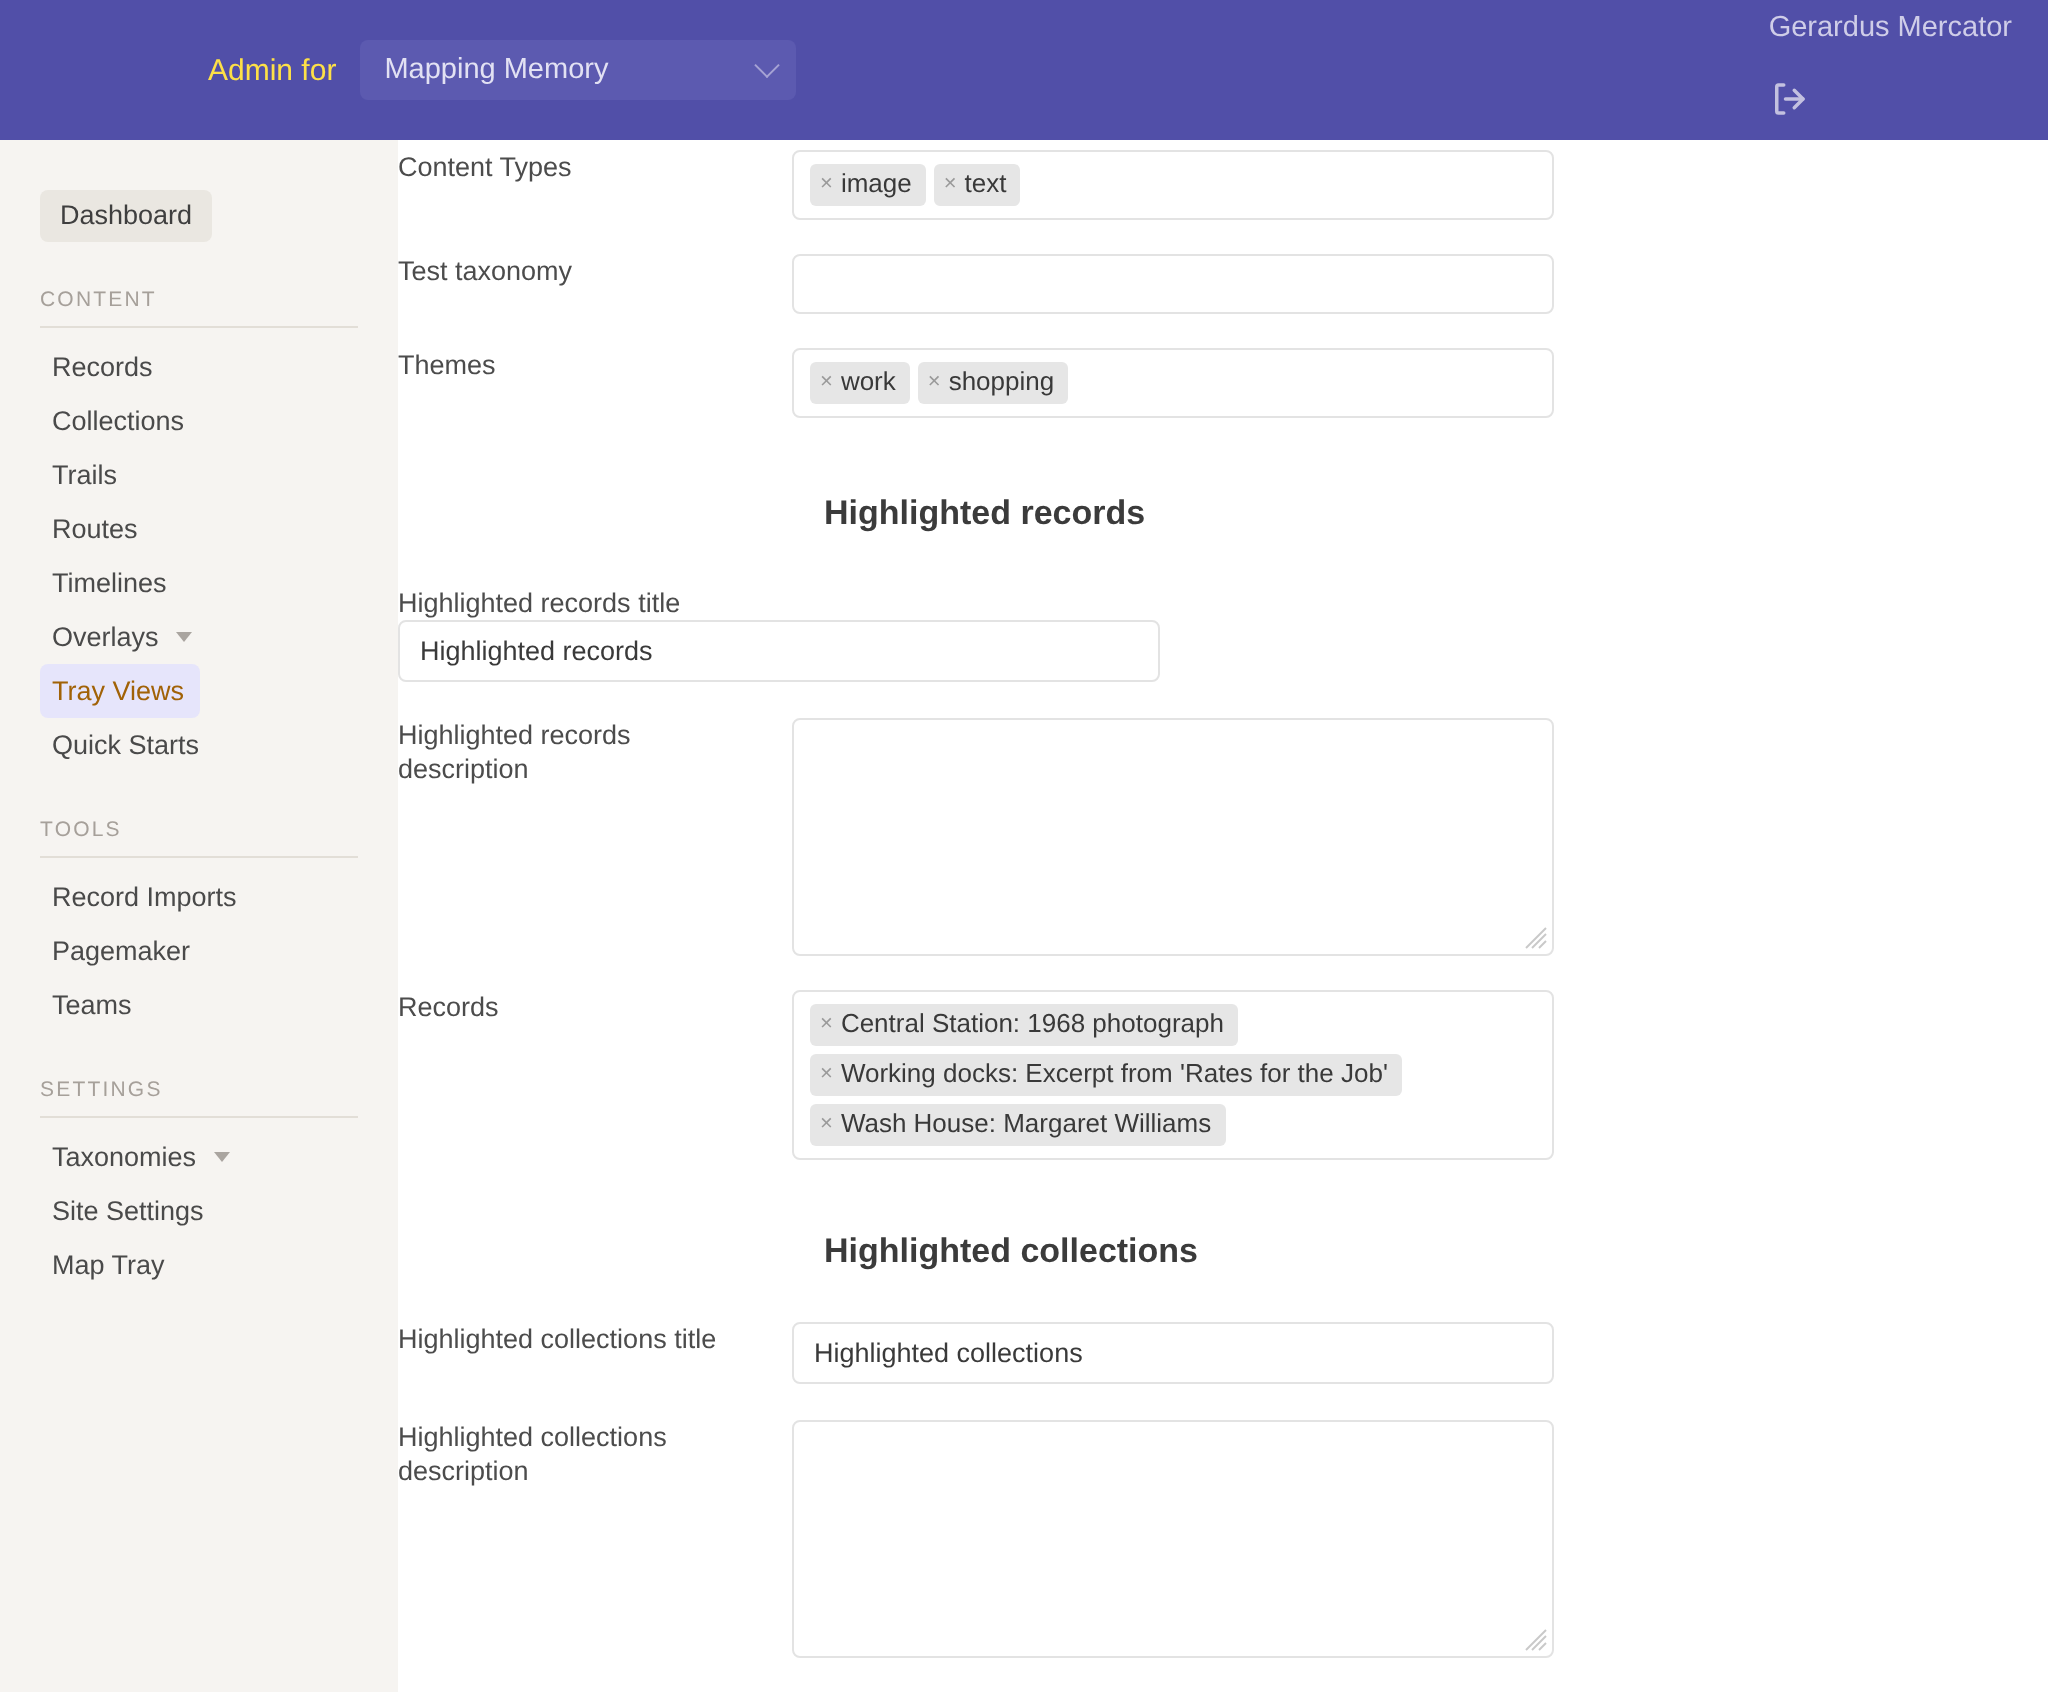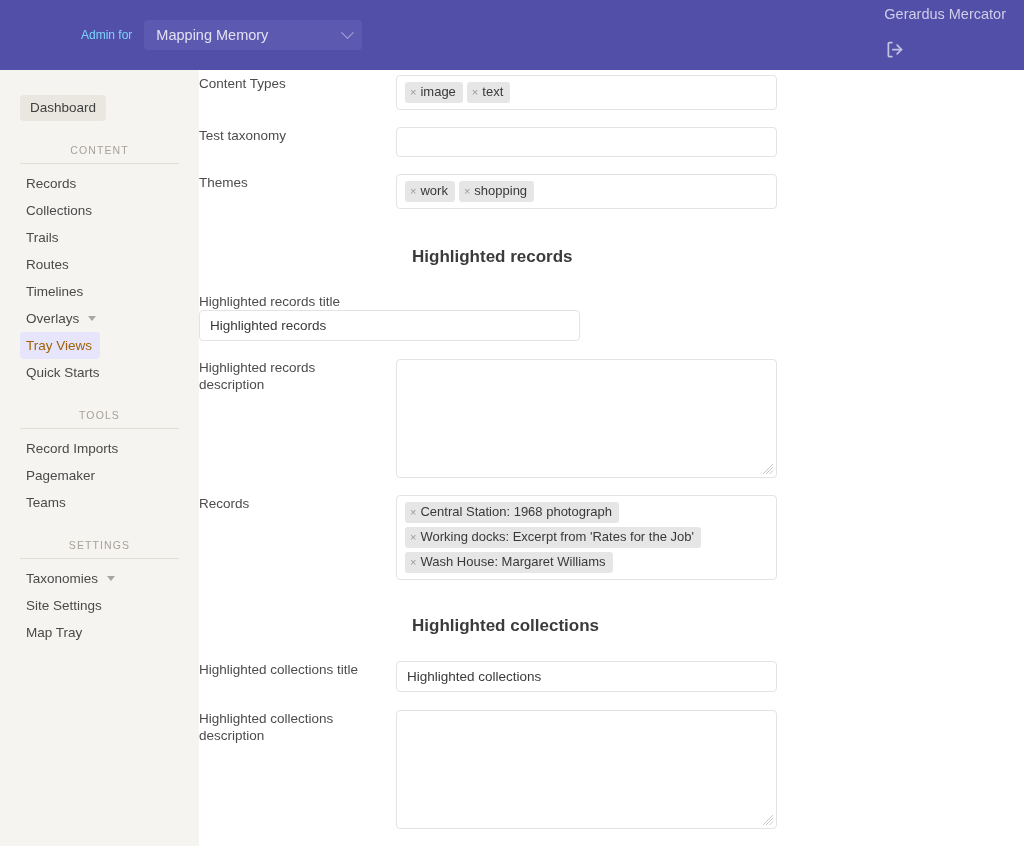--- a/index.html
+++ b/index.html
@@ -27,23 +27,23 @@
     font-weight: bold;
     letter-spacing: -0.3px;
     border-bottom: 3px solid #ffffff;
     padding-bottom: 1px;
     line-height: 30px;
   }
   .logo-mark {
     color: #ffffff; font-size: 10px; line-height: 12px; margin-left: 2px;
   }
   .admin-for {
-    margin-left: 81px;
-    color: #7dd3fc;
-    font-size: 12px;
+    margin-left: 104px;
+    color: #fde047;
+    font-size: 15px;
   }
   .site-select {
     margin-left: 12px;
     width: 218px; height: 30px;
     background: #5c5ab0;
     border: none; border-radius: 4px;
     display: flex; align-items: center; justify-content: space-between;
     padding: 0 10px 0 12px;
     color: #e2e1f3;
     font-size: 14.5px;
@@ -79,21 +79,20 @@
     cursor: pointer;
   }
   .sect {
     margin: 23px 20px 0 20px;
   }
   .sect-title {
     font-size: 10.5px;
     letter-spacing: 1.1px;
     color: #a6a09a;
     padding-bottom: 7px;
-    text-align: center;
   }
   .sect-rule {
     height: 1px; background: #e2ded7; margin-bottom: 6px;
   }
   .nav-item {
     display: flex; align-items: center;
     font-size: 13.5px;
     color: #4a4a4a;
     padding: 6px 8px 6px 6px;
     margin-left: 0px;

